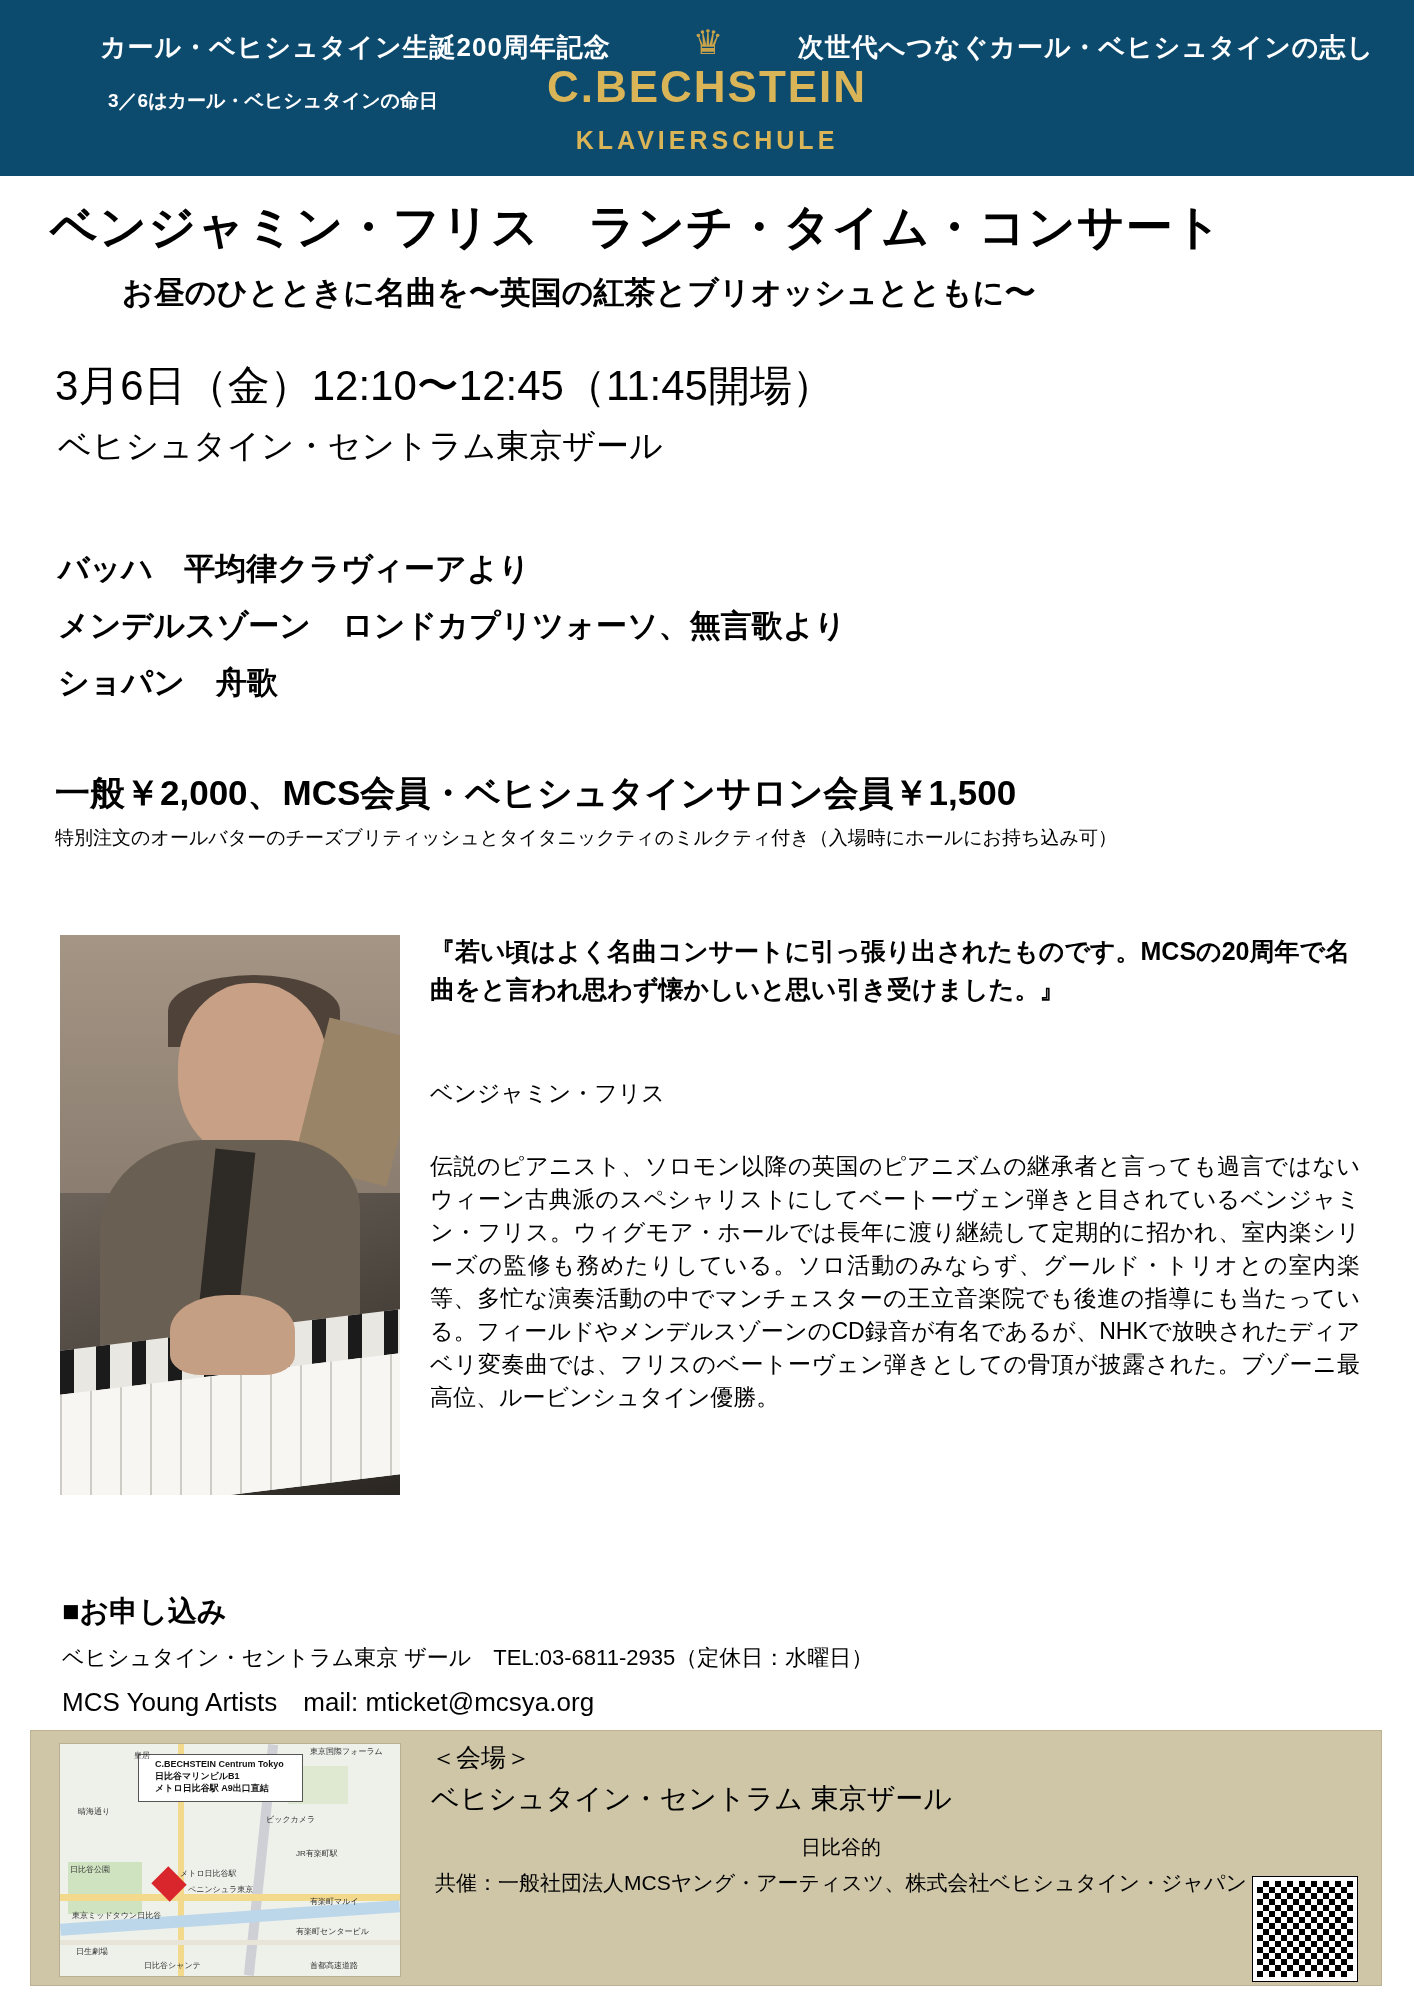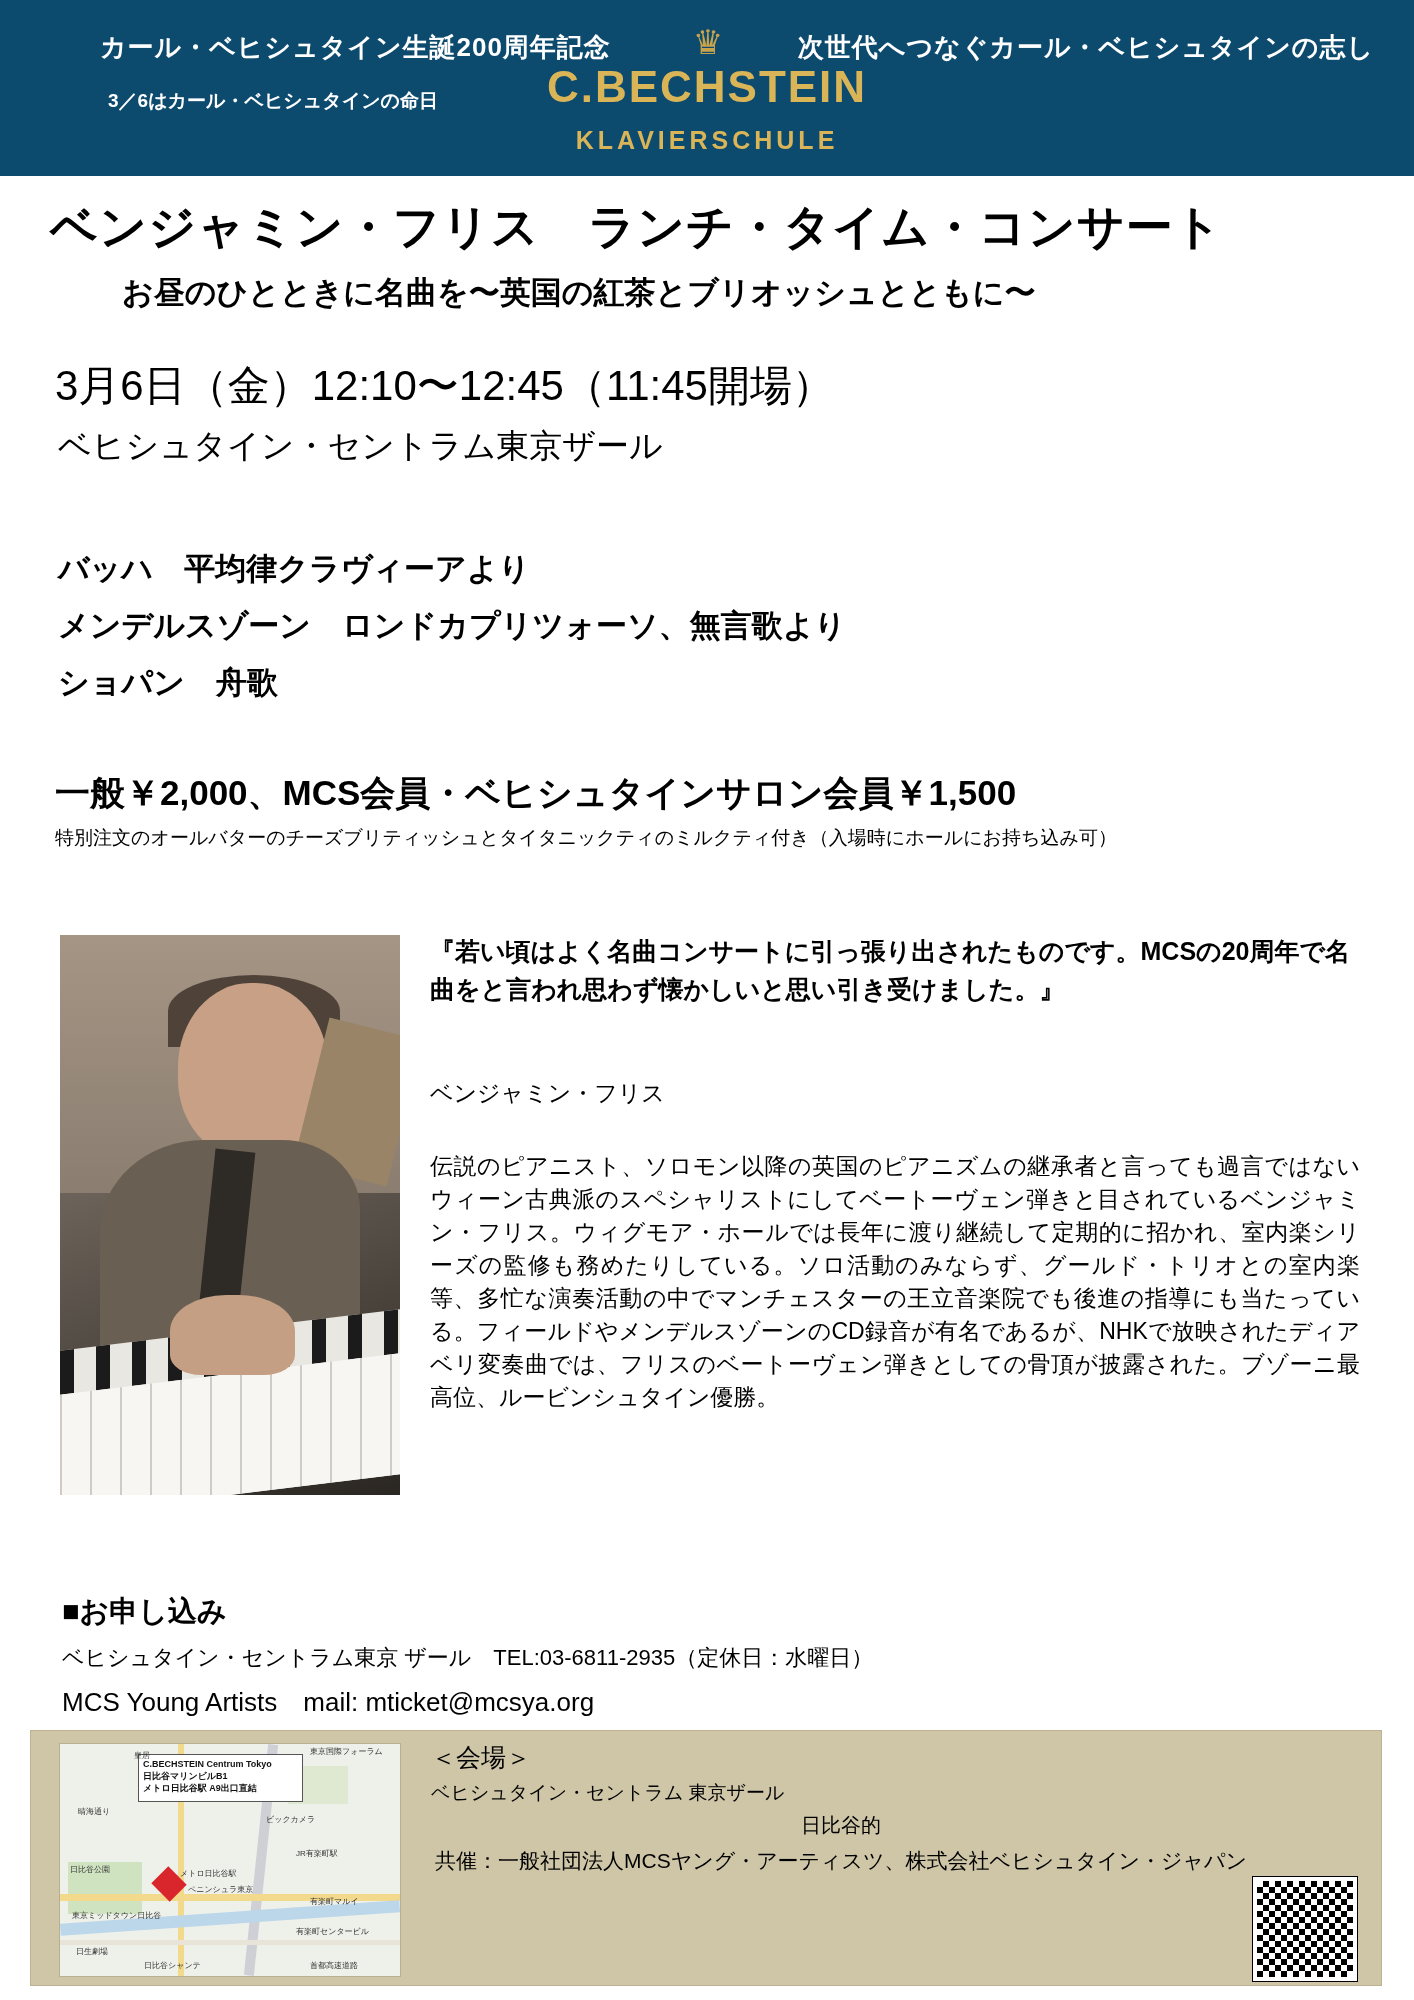--- a/index.html
+++ b/index.html
@@ -278,37 +278,37 @@
   .map .green1 { position:absolute; left:8px; top:118px; width:74px; height:52px; background:#cfe3c0; }
   .map .green2 { position:absolute; left:228px; top:22px; width:60px; height:38px; background:#dfe9d2; }
   .map .road-h { position:absolute; left:0; top:150px; width:100%; height:7px; background:#f2d98c; }
   .map .road-h2 { position:absolute; left:0; top:196px; width:100%; height:5px; background:#e9e4d8; }
   .map .road-v { position:absolute; left:118px; top:0; width:6px; height:100%; background:#f2d98c; }
   .map .rail { position:absolute; left:196px; top:0; width:10px; height:100%; background:#cfcfd6; transform: rotate(6deg); }
   .map .river { position:absolute; left:0; top:168px; width:100%; height:12px; background:#bcd6ea; transform: rotate(-4deg); }
   .map .callout {
     position: absolute; left: 78px; top: 10px; width: 165px; height: 48px;
     background: #ffffff; border: 1px solid #555;
-    font-size: 9px; line-height: 12px; padding: 3px 4px; box-sizing: border-box;
+    font-size: 9px; line-height: 12px; padding: 3px 16px; box-sizing: border-box;
     font-weight: bold; color: #111;
   }
   .map .marker {
     position: absolute; left: 96px; top: 128px; width: 26px; height: 24px;
     background: #d8262c; transform: rotate(45deg);
   }
   .map .lbl { position:absolute; font-size:8px; color:#333; }
 
   .venue-block {
     position: absolute;
     left: 400px;
     top: 10px;
     width: 900px;
   }
   .v-title { font-size: 25px; margin-bottom: 6px; }
-  .v-name { font-size: 19px; margin-bottom: 6px; }
+  .v-name { font-size: 28px; margin-bottom: 16px; }
   .v-addr { font-size: 27px; margin-bottom: 14px; }
   .v-note { font-size: 20px; text-align: center; width: 820px; margin-bottom: 8px; }
   .v-co { font-size: 21px; text-align: center; width: 820px; }
 
   .qr {
     position: absolute;
     right: 24px;
     top: 146px;
     width: 96px;
     height: 96px;

